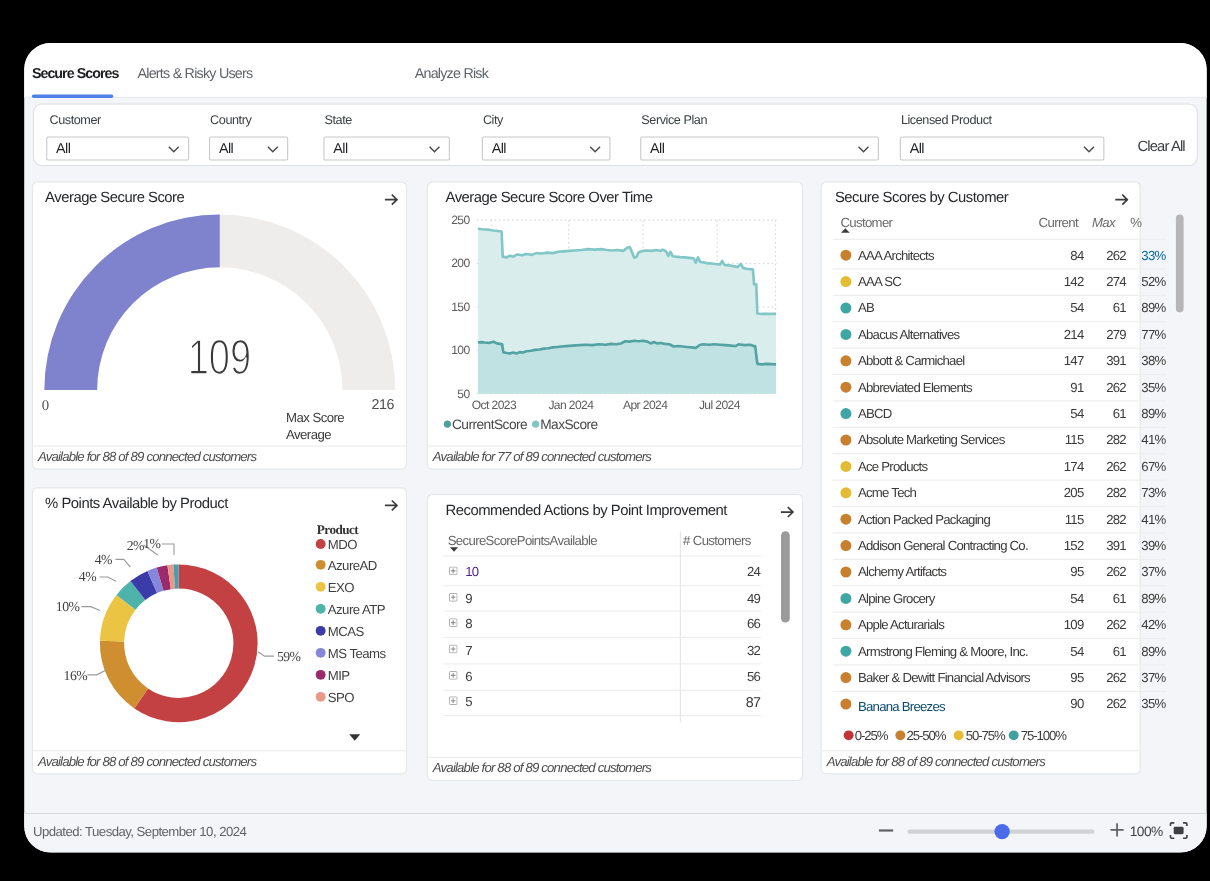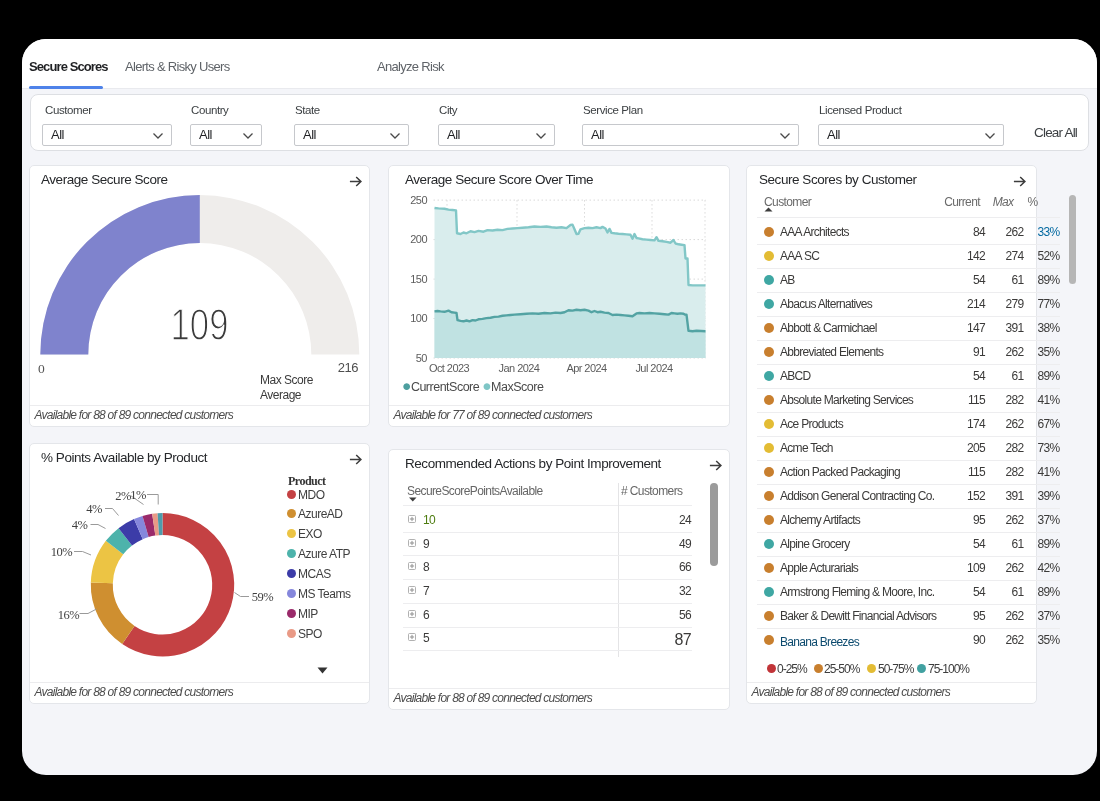--- a/index.html
+++ b/index.html
@@ -308,21 +308,21 @@
     <svg class="abs" style="left:20px; top:46.5px;" width="8" height="5">
           <path d="M0 0.5 H7.5 L3.75 4.5 Z" fill="#3c3c3c"></path>
         </svg>
     <div class="abs" style="left:232px; top:34px; font-size:12px; letter-spacing:-0.6px; color:#666;"># Customers</div>
     <div class="rowline" style="left:14px; top:55px; width:289px;"></div>
     <div class="abs" style="left:229px; top:33px; width:1px; height:174px; background:#e4e4e6;"></div>
     <svg class="abs" style="left:19px; top:64.9px;" width="8" height="8">
           <rect x="0.5" y="0.5" width="7" height="7" rx="1" fill="none" stroke="#a8a8a8" stroke-width="0.9"></rect>
           <path d="M4 1.9 V6.1 M1.9 4 H6.1" stroke="#8f8f8f" stroke-width="1"></path>
         </svg>
-    <div class="abs" style="left:34px; top:62.9px; font-size:12px; letter-spacing:-0.7px; color:#4d7c0f;">10</div>
+    <div class="abs" style="left:34px; top:62.9px; font-size:12px; letter-spacing:-0.7px; color:#4c1d95;">10</div>
     <div class="abs num" style="left:250px; top:62.9px; width:52px; font-size:12px; letter-spacing:-0.7px; color:#3b3a39;">24</div>
     <div class="rowline" style="left:14px; top:81.7px; width:289px;"></div>
     <svg class="abs" style="left:19px; top:88.6px;" width="8" height="8">
           <rect x="0.5" y="0.5" width="7" height="7" rx="1" fill="none" stroke="#a8a8a8" stroke-width="0.9"></rect>
           <path d="M4 1.9 V6.1 M1.9 4 H6.1" stroke="#8f8f8f" stroke-width="1"></path>
         </svg>
     <div class="abs" style="left:34px; top:86.6px; font-size:12px; letter-spacing:-0.7px; color:#3b3a39;">9</div>
     <div class="abs num" style="left:250px; top:86.6px; width:52px; font-size:12px; letter-spacing:-0.7px; color:#3b3a39;">49</div>
     <div class="rowline" style="left:14px; top:105.4px; width:289px;"></div>
     <svg class="abs" style="left:19px; top:112.3px;" width="8" height="8">
@@ -344,20 +344,39 @@
           <path d="M4 1.9 V6.1 M1.9 4 H6.1" stroke="#8f8f8f" stroke-width="1"></path>
         </svg>
     <div class="abs" style="left:34px; top:157.7px; font-size:12px; letter-spacing:-0.7px; color:#3b3a39;">6</div>
     <div class="abs num" style="left:250px; top:157.7px; width:52px; font-size:12px; letter-spacing:-0.7px; color:#3b3a39;">56</div>
     <div class="rowline" style="left:14px; top:176.5px; width:289px;"></div>
     <svg class="abs" style="left:19px; top:183.4px;" width="8" height="8">
           <rect x="0.5" y="0.5" width="7" height="7" rx="1" fill="none" stroke="#a8a8a8" stroke-width="0.9"></rect>
           <path d="M4 1.9 V6.1 M1.9 4 H6.1" stroke="#8f8f8f" stroke-width="1"></path>
         </svg>
     <div class="abs" style="left:34px; top:181.4px; font-size:12px; letter-spacing:-0.7px; color:#3b3a39;">5</div>
-    <div class="abs num" style="left:250px; top:181.4px; width:52px; font-size:16px; letter-spacing:-0.7px; color:#3b3a39;">87</div>
+    <div class="abs num" style="left:250px; top:181.4px; width:52px; font-size:13px; letter-spacing:-0.7px; color:#3b3a39;">87</div>
     <div class="rowline" style="left:14px; top:200.2px; width:289px;"></div>
     <div class="abs" style="left:321px; top:33px; width:8px; height:83px; background:#9b9b9b; border-radius:4px;"></div>
     </div>
     <div class="cfooter">Available for 88 of 89 connected customers</div>
   </div>
 
+  <div style="position:absolute; left:0; top:700px; width:100%; height:36px; border-top:1px solid #d9dbde; background:#f4f5f9;">
+    <div style="position:absolute; left:8px; top:9px; font-size:12px; letter-spacing:-0.5px; color:#5f6368;">Updated: Tuesday, September 10, 2024</div>
+    <div style="position:absolute; left:777px; top:14px; width:13px; height:2px; background:#5f6368;"></div>
+    <div style="position:absolute; left:803px; top:14px; width:170px; height:3.5px; background:#d0d2d6; border-radius:2px;"></div>
+    <div style="position:absolute; left:882px; top:9px; width:14px; height:14px; border-radius:50%; background:#4b6bea;"></div>
+    <div style="position:absolute; left:987px; top:8px; width:13px; height:13px;"><svg width="13" height="13" viewBox="0 0 13 13">
+          <path d="M0.5 6.5 H12.5 M6.5 0.5 V12.5" stroke="#5f6368" stroke-width="1.6"></path>
+        </svg></div>
+    <div style="position:absolute; left:1005px; top:9px; font-size:12.5px; color:#3c4043;">100%</div>
+    <div style="position:absolute; left:1041px; top:7px;"><svg width="17" height="16" viewBox="0 0 17 16">
+          <g stroke="#3c4043" stroke-width="1.5" fill="none">
+            <path d="M1 4 V2.2 Q1 1 2.2 1 H4.5"></path>
+            <path d="M12.5 1 H14.8 Q16 1 16 2.2 V4"></path>
+            <path d="M16 12 V13.8 Q16 15 14.8 15 H12.5"></path>
+            <path d="M4.5 15 H2.2 Q1 15 1 13.8 V12"></path>
+          </g>
+          <rect x="4" y="4.7" width="9" height="6.6" rx="1.2" fill="#3c4043"></rect>
+        </svg></div>
+  </div>
 </div>
 
 </body></html>

